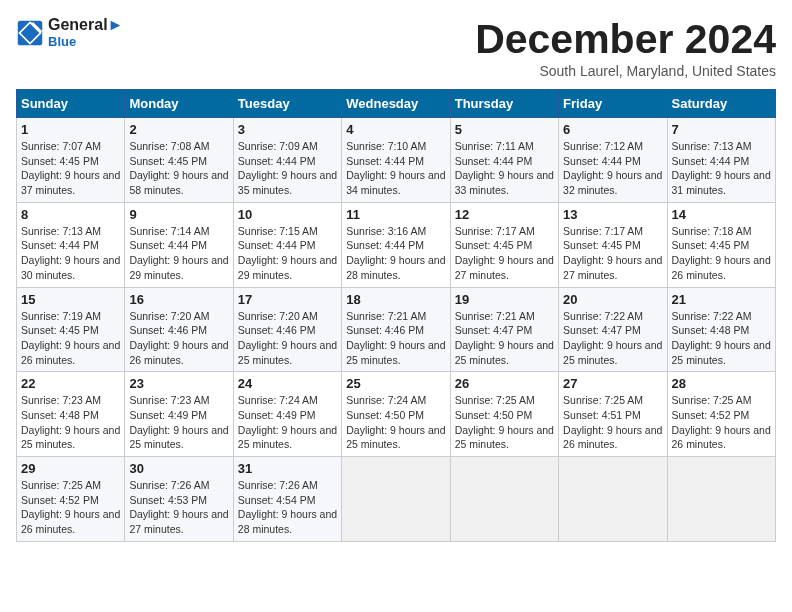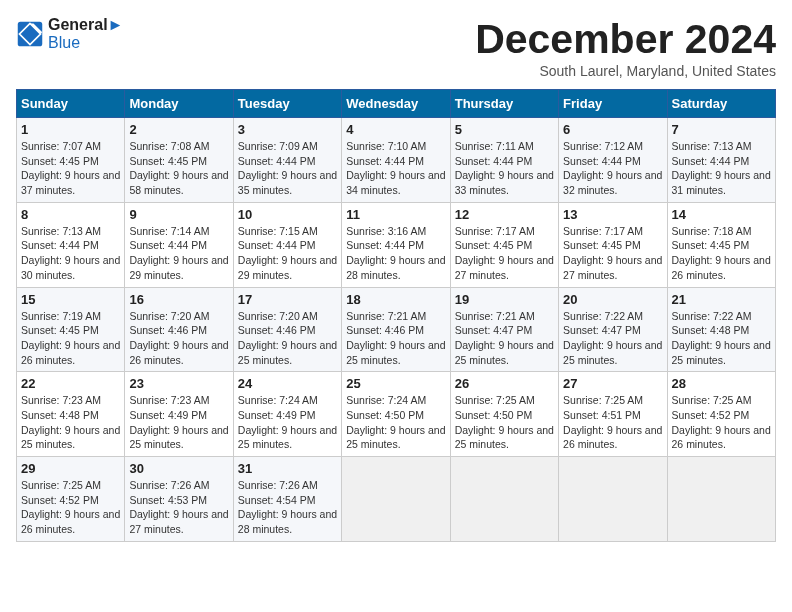--- a/index.html
+++ b/index.html
@@ -87,21 +87,21 @@
 
 <div class="header">
   <div class="logo">
     <svg class="logo-icon" viewBox="0 0 32 32">
       <rect x="2" y="2" width="28" height="28" rx="3" fill="#1a6bbf"></rect>
       <polygon points="16,4 28,16 16,28 4,16" fill="none" stroke="white" stroke-width="2"></polygon>
       <polygon points="20,4 30,14 28,16 16,4" fill="white"></polygon>
     </svg>
     <div>
       <div style="font-size:16px;font-weight:bold;color:#222;">General<span style="color:#1a6bbf;">►</span></div>
-      <div style="font-size:16px;font-weight:normal;color:#1a6bbf;">Blue</div>
+      <div style="font-size:13px;font-weight:bold;color:#1a6bbf;">Blue</div>
     </div>
   </div>
   <div class="title-block">
     <div class="cal-title">December 2024</div>
     <div class="cal-subtitle">South Laurel, Maryland, United States</div>
   </div>
 </div>
 
 <table>
   <thead>

